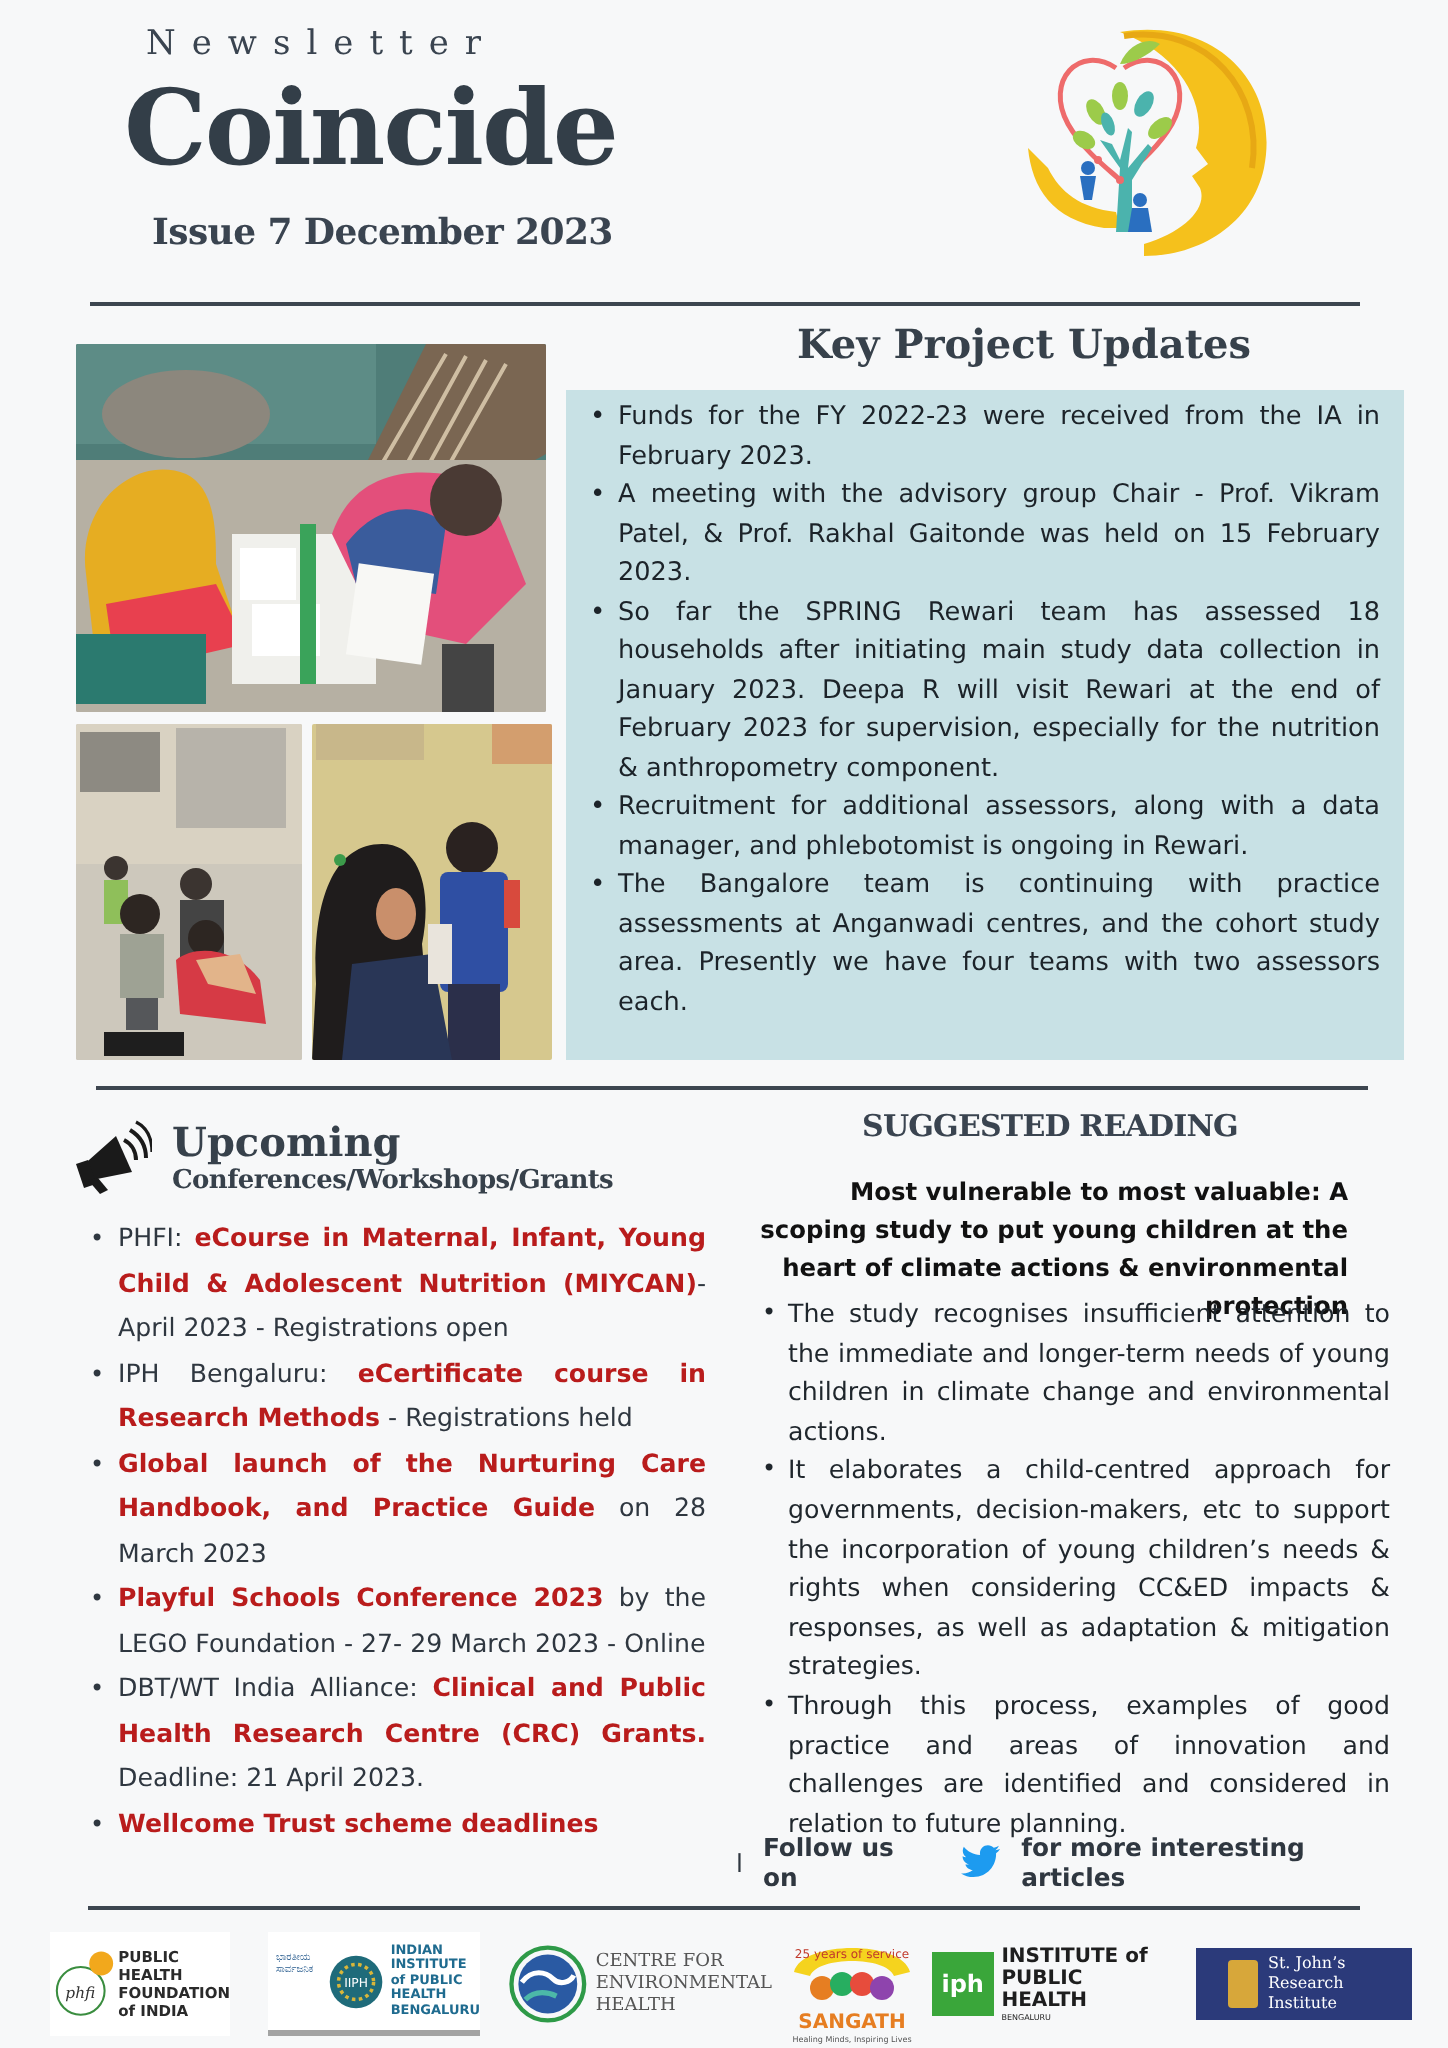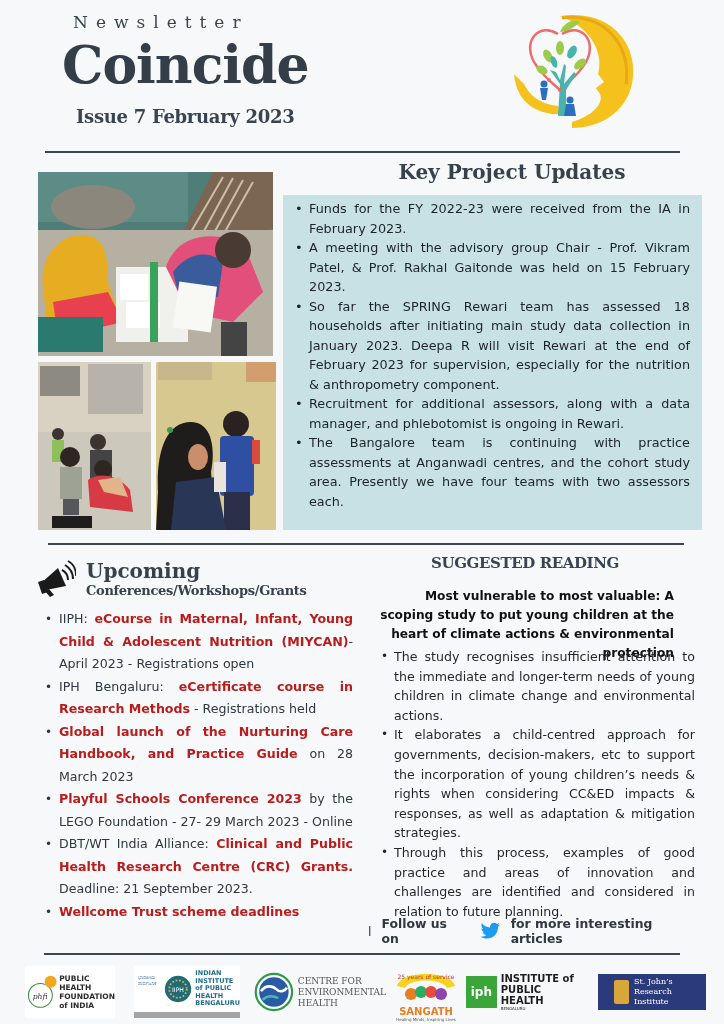--- a/index.html
+++ b/index.html
@@ -46,21 +46,21 @@
 
   
   .flogo { position: absolute; top: 966px; height: 52px; display: flex; align-items: center; }
   .flogo .txt { font-size: 7.5px; line-height: 9px; font-weight: bold; }
 </style>
 </head>
 <body>
 
 <div class="nl-label">Newsletter</div>
 <div class="title">Coincide</div>
-<div class="issue">Issue 7 February 2023</div>
+<div class="issue">Issue 7 December 2023</div>
 
 <svg class="logo" viewBox="0 0 150 125">
 
   <path d="M60 12 C110 4 140 40 132 80 C126 108 100 124 72 124 L72 118 C92 112 104 100 100 90 L96 84 L104 78 L98 70 C104 50 92 24 60 12 Z" fill="#f5c11c"></path>
   <path d="M62 14 C104 8 132 42 126 80" fill="none" stroke="#e7a814" stroke-width="3"></path>
 
   <path d="M14 70 C16 90 26 106 52 110 L60 110 L58 102 C40 100 30 92 24 80 Z" fill="#f5c11c"></path>
 
   <path d="M58 30 C40 18 22 36 34 58 C42 72 56 82 60 86 C64 82 78 72 86 58 C98 36 80 18 62 30" fill="none" stroke="#ee6b6b" stroke-width="2.5"></path>
 
@@ -163,25 +163,25 @@
   <path d="M2 22 L8 20 L12 32 L6 34 Z" fill="#1a1a1a"></path>
   <path d="M8 30 L14 37 L18 35 L13 29 Z" fill="#1a1a1a"></path>
   <path d="M26 10 C30 12 32 16 32 20" fill="none" stroke="#1a1a1a" stroke-width="2"></path>
   <path d="M29 5 C34 8 37 13 37 19" fill="none" stroke="#1a1a1a" stroke-width="2"></path>
   <path d="M32 1 C38 4 40 10 40 16" fill="none" stroke="#1a1a1a" stroke-width="1.6"></path>
 </svg>
 <div class="up-h1">Upcoming</div>
 <div class="up-h2">Conferences/Workshops/Grants</div>
 
 <ul class="up-list">
-  <li><span>IIPH: </span><b>eCourse in Maternal, Infant, Young Child &amp; Adolescent Nutrition (MIYCAN)</b><span>- April 2023 - Registrations open</span></li>
+  <li><span>PHFI: </span><b>eCourse in Maternal, Infant, Young Child &amp; Adolescent Nutrition (MIYCAN)</b><span>- April 2023 - Registrations open</span></li>
   <li><span>IPH Bengaluru: </span><b>eCertificate course in Research Methods</b><span> - Registrations held</span></li>
   <li><span></span><b>Global launch of the Nurturing Care Handbook, and Practice Guide</b><span> on 28 March 2023</span></li>
   <li><span></span><b>Playful Schools Conference 2023</b><span> by the LEGO Foundation -  27- 29 March 2023 - Online</span></li>
-  <li><span>DBT/WT India Alliance: </span><b>Clinical and Public Health Research Centre (CRC) Grants.</b><span> Deadline: 21 September 2023.</span></li>
+  <li><span>DBT/WT India Alliance: </span><b>Clinical and Public Health Research Centre (CRC) Grants.</b><span> Deadline: 21 April 2023.</span></li>
   <li><span></span><b>Wellcome Trust scheme deadlines</b><span></span></li>
 </ul>
 
 <div class="sr-title">SUGGESTED READING</div>
 <div class="sr-article">Most vulnerable to most valuable: A scoping study to put young children at the heart of climate actions &amp; environmental protection</div>
 <ul class="sr-list">
   <li>The study recognises insufficient attention to the immediate and longer-term needs of young children in climate change and environmental actions.</li>
   <li>It elaborates a child-centred approach for governments, decision-makers, etc to support the incorporation of young children’s needs &amp; rights when considering CC&amp;ED impacts &amp; responses, as well as adaptation &amp; mitigation strategies.</li>
   <li>Through this process, examples of good practice and areas of innovation and challenges are identified and considered in relation to future planning.</li>
 </ul>
@@ -204,21 +204,21 @@
     <text x="9" y="32" font-size="9" font-style="italic" fill="#333" font-family="DejaVu Serif, serif">phfi</text>
   </svg>
   <div class="txt" style="color:#2a2a2a;">
     <div>PUBLIC</div>
     <div>HEALTH</div>
     <div>FOUNDATION</div>
     <div>of INDIA</div>
   </div>
 </div>
 
-<div class="flogo" style="left:134px; width:106px; background:#fff; border-bottom:6px solid #a3a3a3;">
+<div class="flogo" style="left:134px; width:106px; background:#fff; border-bottom:3px solid #a3a3a3;">
   <div style="width:30px; height:30px; margin-left:4px; font-size:5px; color:#2a5d8f; line-height:6px;">ಭಾರತೀಯ ಸಾರ್ವಜನಿಕ</div>
   <svg width="32" height="32" viewBox="0 0 32 32">
     <circle cx="16" cy="16" r="15" fill="#1f6b7a"></circle>
     <circle cx="16" cy="16" r="10" fill="none" stroke="#d9b63a" stroke-width="2" stroke-dasharray="2 2"></circle>
     <text x="16" y="19" text-anchor="middle" font-size="7" fill="#fff" font-family="DejaVu Sans, sans-serif">IIPH</text>
   </svg>
   <div class="txt" style="color:#1f6b8f; font-size:6.5px; line-height:7.5px; margin-left:3px;">
     <div>INDIAN</div>
     <div>INSTITUTE</div>
     <div>of PUBLIC</div>

